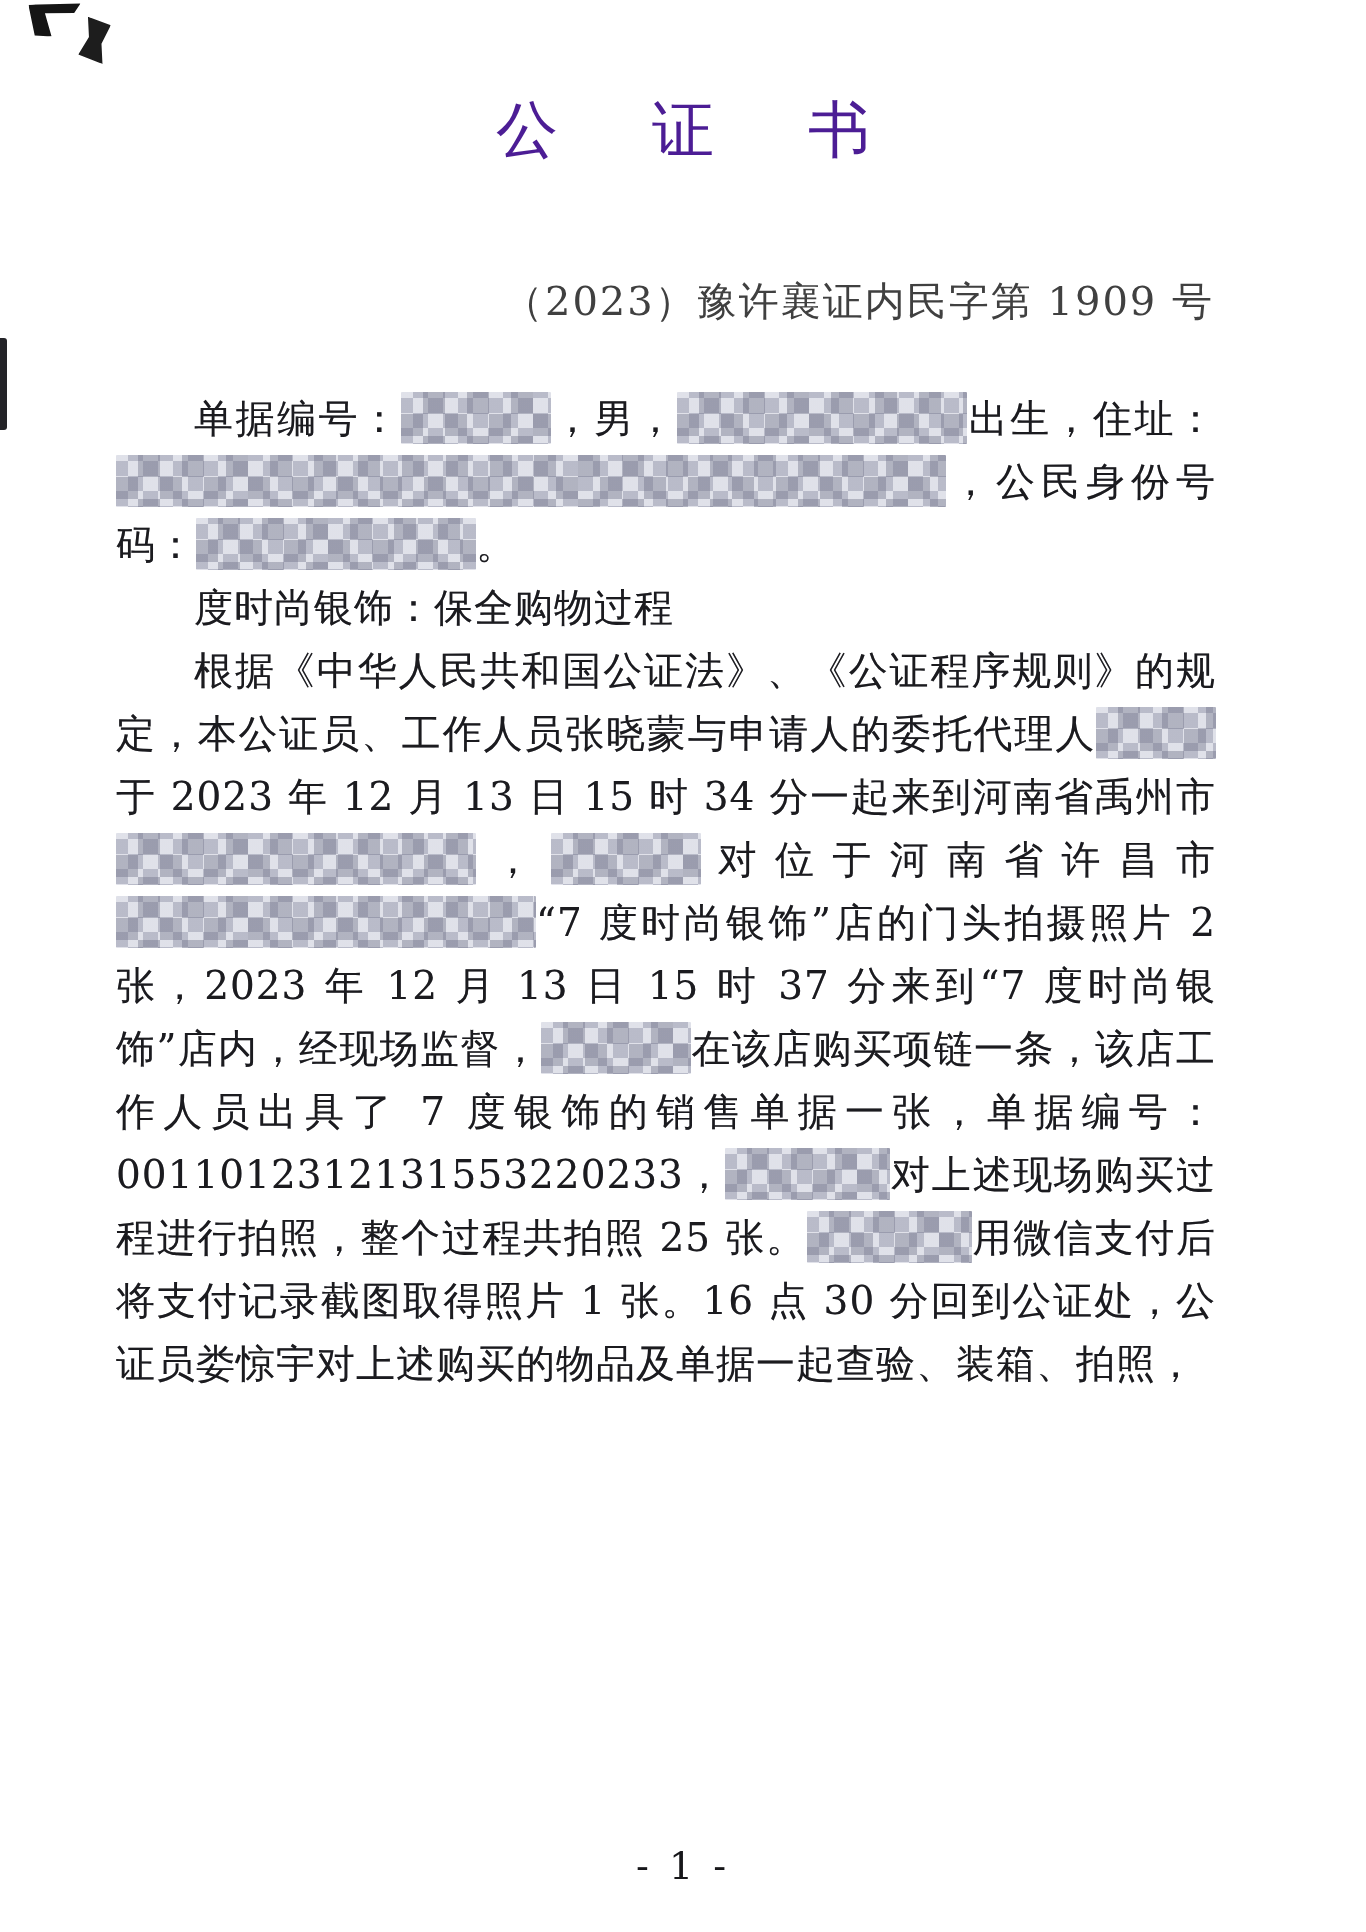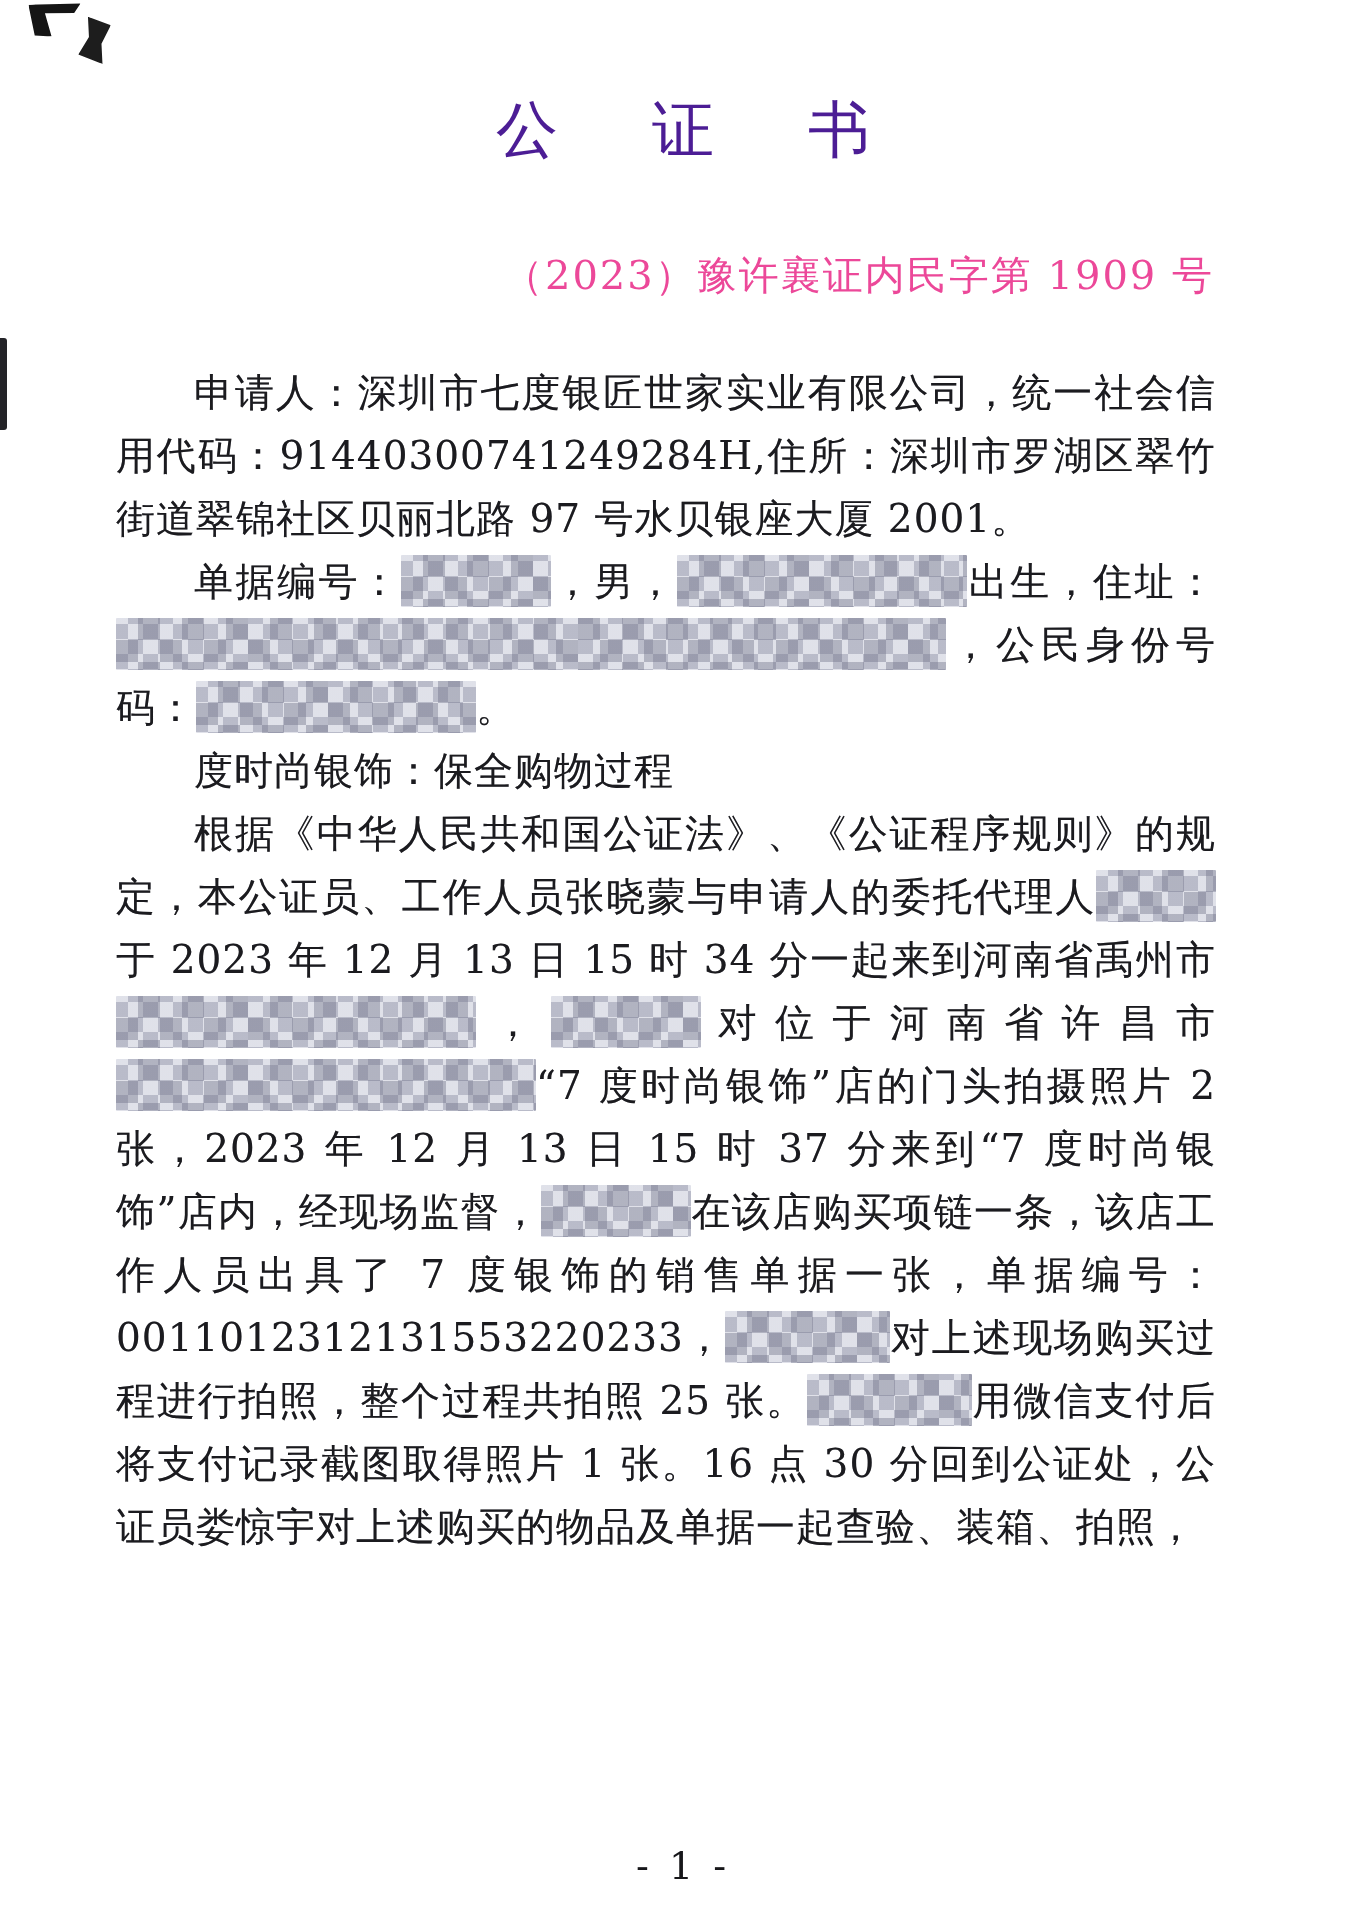--- a/index.html
+++ b/index.html
@@ -38,25 +38,25 @@
     margin-top: 88px;
     text-align: center;
     font-size: 62px;
     font-weight: 500;
     letter-spacing: 16px;
     text-indent: 16px;
     color: #4c1d95;
   }
 
   .doc-number {
-    margin: 76px 152px 0 0;
+    margin: 102px 152px 0 0;
     text-align: right;
     font-size: 40px;
     letter-spacing: 2px;
-    color: #ec4899;
+    color: #404040;
   }
 
   .content {
     margin: 58px 150px 0 116px; 
   }
   .content p {
     font-size: 39px;
     line-height: 63px;
     text-align: justify;
     text-indent: 78px;
@@ -94,21 +94,20 @@
   <div class="scan-mark-1"></div>
   <div class="scan-mark-2"></div>
   <div class="scan-edge"></div>
 
   <h1 class="title">公　证　书</h1>
 
   <div class="doc-number">（2023）豫许襄证内民字第 1909 号</div>
 
   <div class="content">
 
-    <p><span>申请人：深圳市七度银匠世家实业有限公司，统一社会信用代码：91440300741249284H,住所：深圳市罗湖区翠竹街道翠锦社区贝丽北路 97 号水贝银座大厦 2001。</span></p>
 
 
     <p><span>单据编号：</span><span class="redact" style="width:150px"></span><span>，男，</span><span class="redact" style="width:290px"></span><span>出生，住址：</span><span class="redact" style="width:830px"></span><span>，公民身份号码：</span><span class="redact" style="width:280px"></span><span>。</span></p>
 
     <p><span>度时尚银饰：保全购物过程</span></p>
 
 
     <p><span>根据《中华人民共和国公证法》、《公证程序规则》的规定，本公证员、工作人员张晓蒙与申请人的委托代理人</span><span class="redact" style="width:120px"></span><span>于 2023 年 12 月 13 日 15 时 34 分一起来到河南省禹州市</span><span class="redact" style="width:360px"></span><span>，</span><span class="redact" style="width:150px"></span><span>对位于河南省许昌市</span><span class="redact" style="width:420px"></span><span>“7 度时尚银饰”店的门头拍摄照片 2 张，2023 年 12 月 13 日 15 时 37 分来到“7 度时尚银饰”店内，经现场监督，</span><span class="redact" style="width:150px"></span><span>在该店购买项链一条，该店工作人员出具了 7 度银饰的销售单据一张，单据编号：0011012312131553220233，</span><span class="redact" style="width:165px"></span><span>对上述现场购买过程进行拍照，整个过程共拍照 25 张。</span><span class="redact" style="width:165px"></span><span>用微信支付后将支付记录截图取得照片 1 张。16 点 30 分回到公证处，公证员娄惊宇对上述购买的物品及单据一起查验、装箱、拍照，</span></p>
 
   </div>

